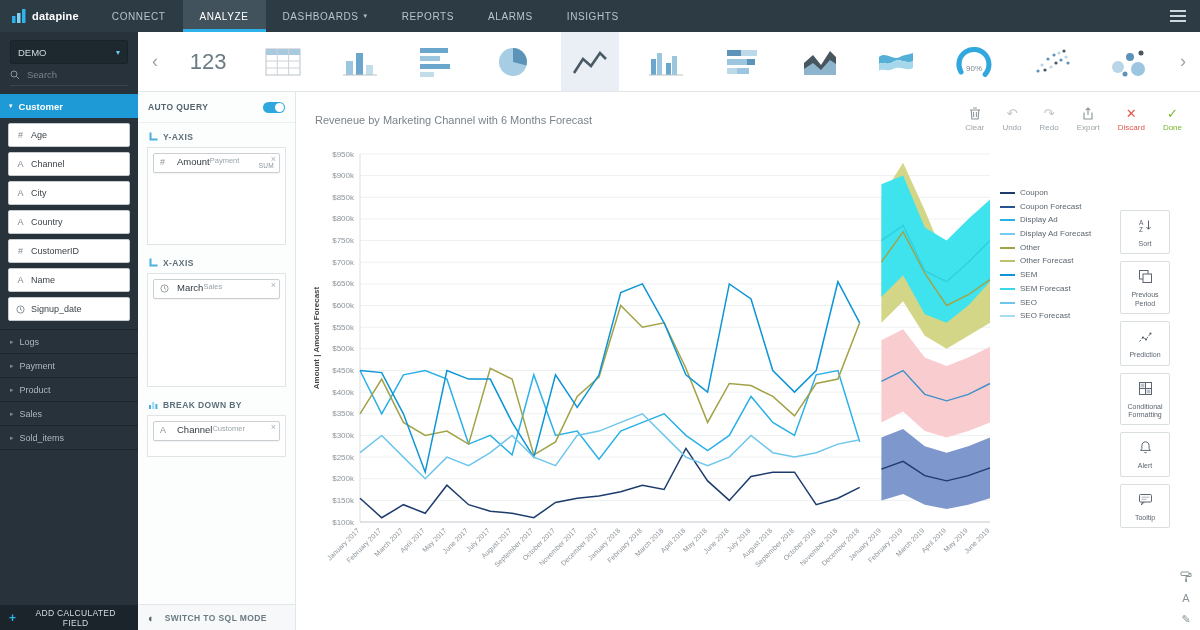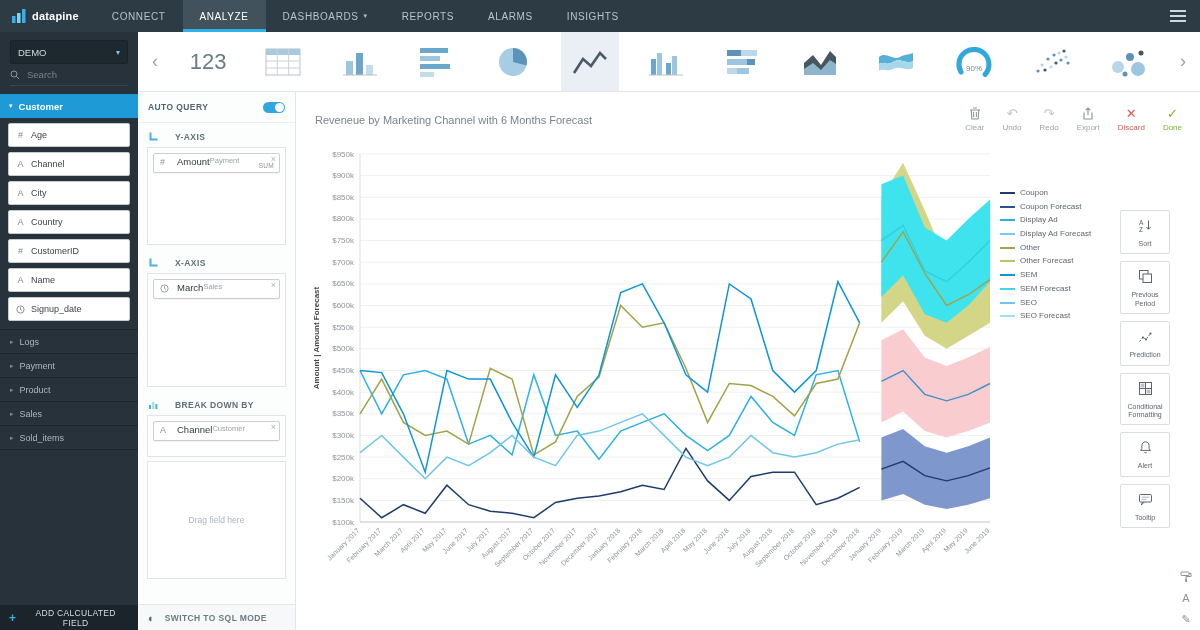--- a/index.html
+++ b/index.html
@@ -41,21 +41,21 @@
   .pick{height:59px;display:flex;align-items:center;padding:0 9px;cursor:pointer;}
   .pick.selected{background:#e9eff4;}
   .num123{font-size:22px;color:#6b7b84;}
 
   
   #querypanel{position:absolute;top:92px;left:138px;width:158px;height:538px;background:#fcfdfd;border-right:1px solid #e3e6e8;box-sizing:border-box;}
   .aq-row{height:30px;display:flex;align-items:center;justify-content:space-between;padding:0 10px;border-bottom:1px solid #eceff1;}
   .aq-label{font-size:8.5px;font-weight:bold;color:#55656e;letter-spacing:.4px;}
   .toggle{width:22px;height:11px;border-radius:6px;background:#2fa8e0;position:relative;cursor:pointer;}
   .toggle .knob{position:absolute;right:1px;top:1px;width:9px;height:9px;border-radius:50%;background:#fff;}
-  .sec-head{display:flex;align-items:center;gap:17px;padding:9px 10px 4px;font-size:8.5px;font-weight:bold;color:#5d6f79;letter-spacing:.4px;}
+  .sec-head{display:flex;align-items:center;gap:5px;padding:9px 10px 4px;font-size:8.5px;font-weight:bold;color:#5d6f79;letter-spacing:.4px;}
   .dropzone{margin:1px 9px 4px;background:#fff;border:1px solid #e0e4e7;min-height:40px;}
   .dz-y{height:96px;}
   .dz-x{height:112px;}
   .dz-f{height:116px;display:flex;align-items:center;justify-content:center;}
   .dz-hint{font-size:8.5px;color:#aab3b9;}
   .chip{position:relative;margin:5px;background:#fff;border:1px solid #c9cfd3;border-radius:2px;padding:3px 6px 4px;display:flex;align-items:center;gap:6px;box-shadow:0 1px 1px rgba(0,0,0,.05);cursor:grab;}
   .chip-icon{color:#8a9499;font-size:9px;width:11px;display:flex;}
   .chip-main{display:flex;flex-direction:row;line-height:1.15;}
   .chip-title{font-size:9.5px;color:#333a3f;}
   .chip-sub{font-size:7.5px;color:#9aa4aa;}
@@ -365,23 +365,20 @@
       <div class="chip">
         <span class="chip-x">×</span>
         <span class="chip-icon">A</span>
         <span class="chip-main">
           <span class="chip-title">Channel</span>
           <span class="chip-sub">Customer</span>
         </span>
       </div>
     </div>
 
-    <div class="dropzone dz-f">
-      <span class="dz-hint">Drag field here</span>
-    </div>
 
     <div class="qp-footer">
       <span class="contrast">◐</span>
       <span class="sql">SWITCH TO SQL MODE</span>
     </div>
   </div>
 
   <main id="canvas">
     <div class="ctitle">Reveneue by Marketing Channel with 6 Months Forecast</div>
     <div id="actions">

